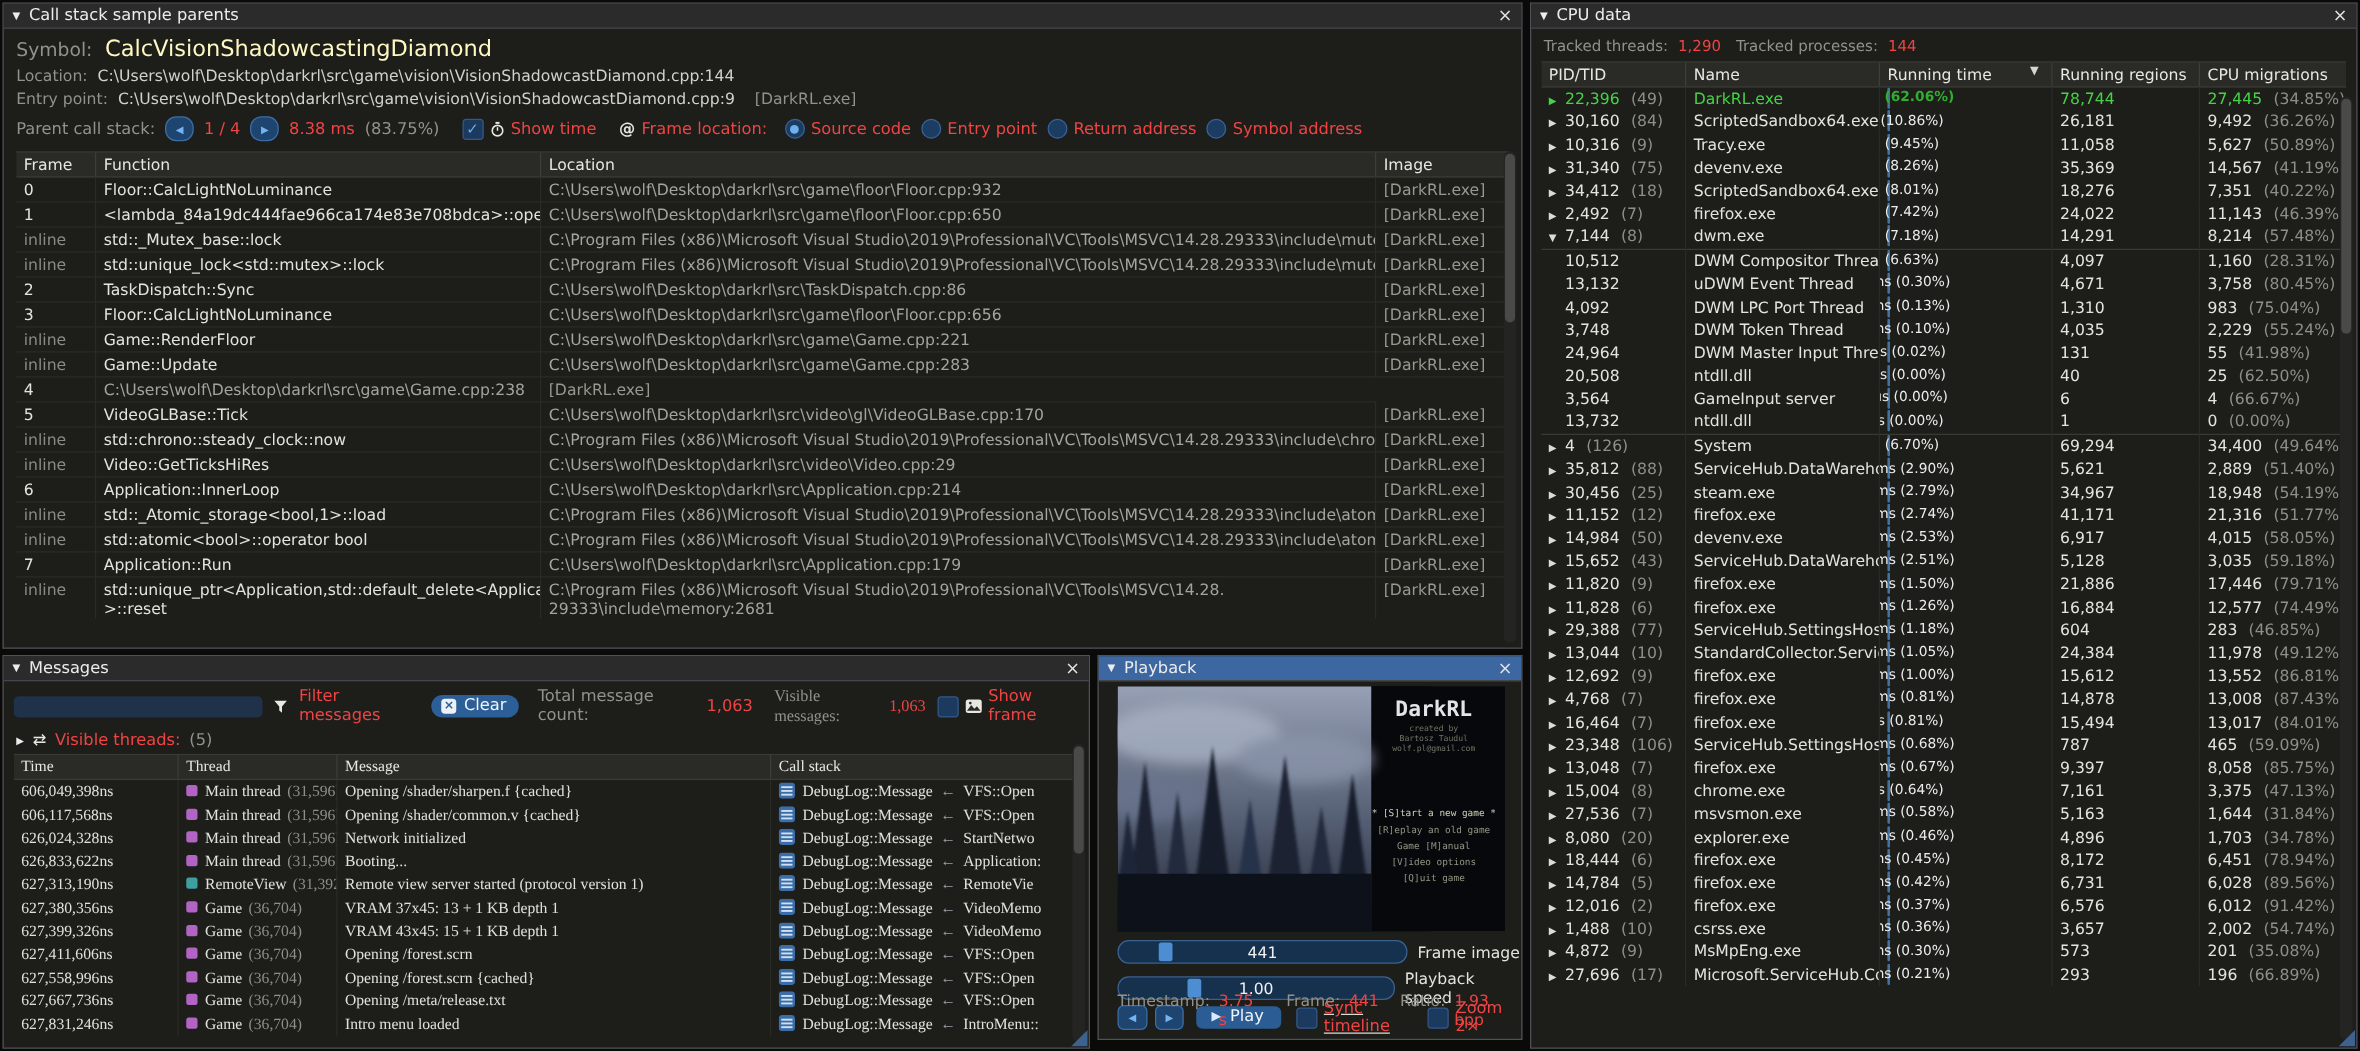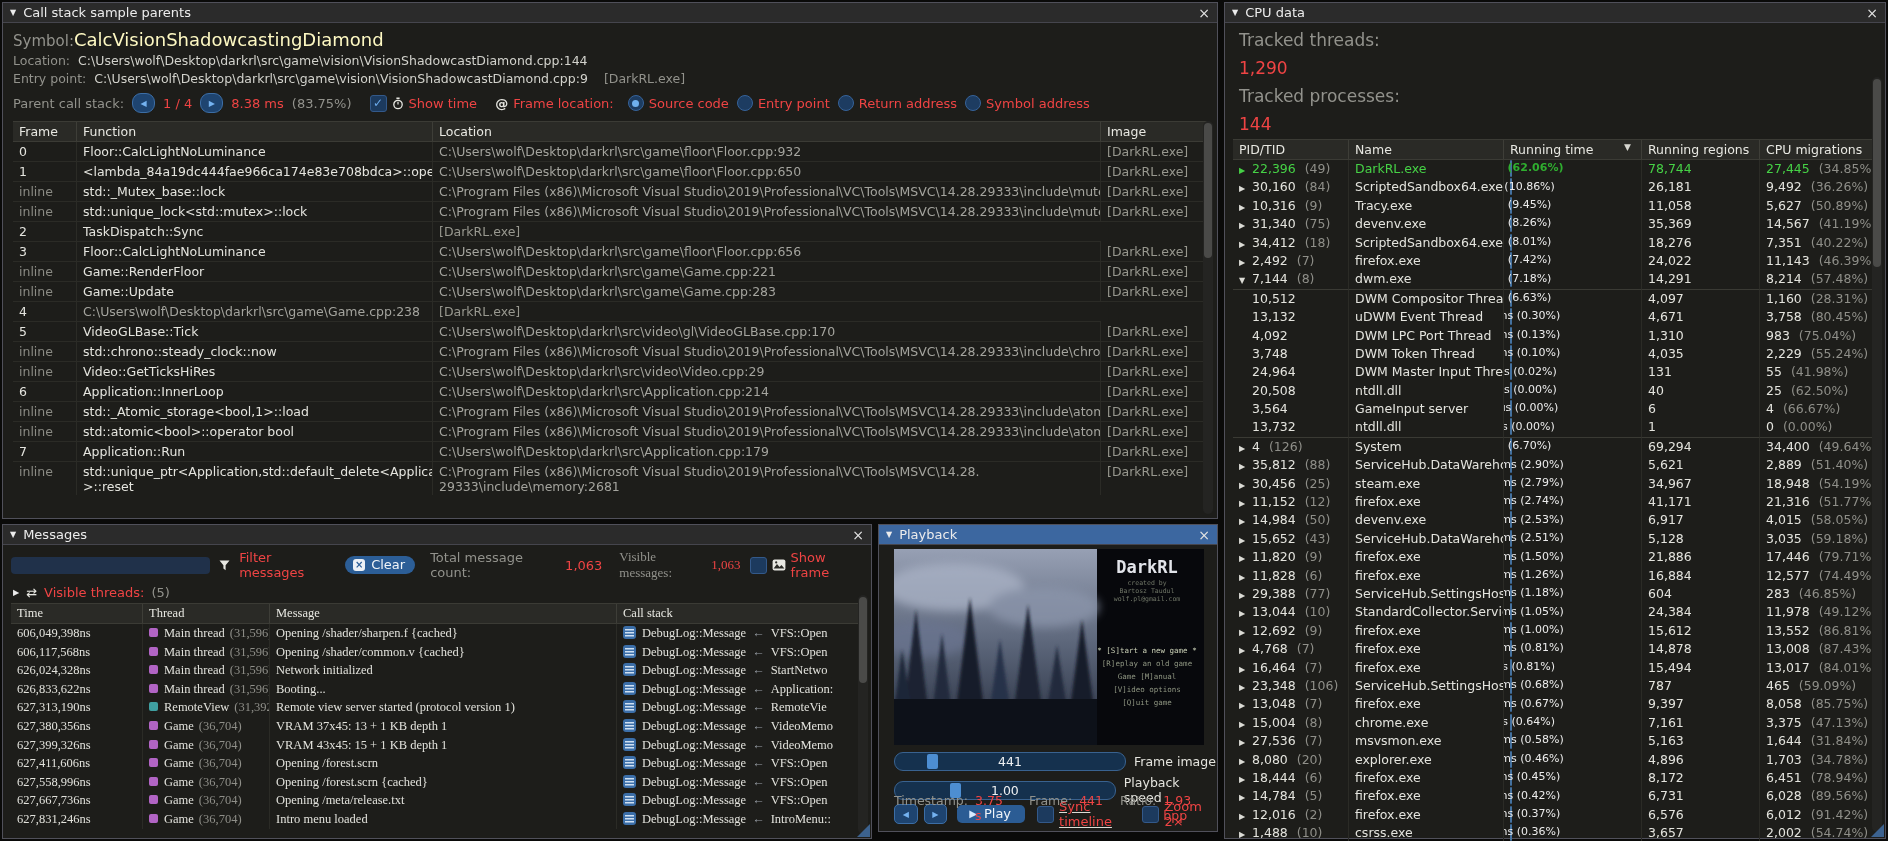--- a/index.html
+++ b/index.html
@@ -11,21 +11,21 @@
   .titlebar.active{background:#3c67a0;}
   .tri{font-size:8px;color:#ececec;}
   .close{margin-left:auto;font-size:14px;color:#e3e3e3;cursor:default;line-height:14px;}
   .dim{color:#92928c;}
   .lbl{color:#92928c;}
   .val{color:#ef4444;}
 
   
   #callstack{left:2px;top:2px;width:1216px;height:517px;}
   .cs-head{padding:6px 10px 0 10px;}
-  .symline{display:flex;align-items:baseline;}
+  .symline{display:flex;align-items:baseline;gap:10px;}
   .symline .lbl{font-size:15px;}
   .symline .sym{font-size:18px;color:#fef9c3;}
   .infoline{margin-top:3px;font-size:12.5px;display:flex;gap:8px;align-items:baseline;}
   .infoline .path{color:#d2d2cc;}
   .parentline{margin-top:7px;display:flex;align-items:center;gap:8px;font-size:13px;}
   .nav-btn{width:21px;height:18px;border-radius:9px;background:#1e4470;border:1px solid #3c6ea6;
            color:#74b2f0;font-size:8px;display:inline-flex;align-items:center;justify-content:center;}
   .cb{width:15px;height:15px;border-radius:3px;background:#1c3a5e;border:1px solid #33598a;
       display:inline-flex;align-items:center;justify-content:center;position:relative;flex:0 0 auto;}
   .cb.checked::after{content:"✓";color:#6cabec;font-size:12px;font-weight:bold;}
@@ -89,21 +89,21 @@
   .s-val{position:absolute;inset:0;display:flex;align-items:center;justify-content:center;
          font-size:12.5px;color:#eef0f2;}
   .s-lbl{font-size:12.5px;color:#e4e4de;}
   .btn-play{display:inline-flex;align-items:center;gap:7px;padding:1px 14px 2px 12px;border-radius:5px;
             background:#2b5c94;color:#f0f4f8;font-size:13px;}
   .btn-play .tri{color:#d7e9ff;font-size:10px;}
   .statusline{position:absolute;left:15px;bottom:8px;display:flex;gap:7px;font-size:12.5px;align-items:baseline;}
 
   
   #cpu{left:1224px;top:2px;width:662px;height:837px;}
-  .cpu-info{padding:7px 10px 5px 10px;font-size:17px;display:flex;gap:8px;align-items:baseline;flex-direction:column;}
+  .cpu-info{padding:7px 10px 5px 10px;font-size:12px;display:flex;gap:8px;align-items:baseline;}
   .cpu-table{margin:0 8px;position:relative;overflow:hidden;height:782px;}
   .cpu-grid{display:grid;grid-template-columns:116px 155px 138px 118px 1fr;}
   .cpu-row{align-items:center;}
   .cpu-row > div{padding:0 6px;font-size:12.5px;line-height:18.4px;height:18.4px;overflow:hidden;
                  white-space:nowrap;border-right:1px solid #2b2b26;color:#e4e4de;}
   .cpu-row > div:last-child{border-right:none;}
   .cpu-row.sep > div{border-top:1px solid #3a3a34;}
   .cpu-row .exp{display:inline-block;width:13px;font-size:8px;color:#dcdcd6;}
   .cpu-row.green .exp,.cpu-row.green .p-id,.cpu-row.green .name,.cpu-row.green .reg,
   .cpu-row.green .migv{color:#46d246;}
@@ -206,20 +206,21 @@
         </div>
         <div class="cs-grid cs-row inline">
           <div class="fnum">inline</div>
           <div class="fn">std::unique_lock&lt;std::mutex&gt;::lock</div>
           <div class="loc">C:\Program Files (x86)\Microsoft Visual Studio\2019\Professional\VC\Tools\MSVC\14.28.29333\include\mutex:192</div>
           <div class="img">[DarkRL.exe]</div>
         </div>
         <div class="cs-grid cs-row">
           <div class="fnum">2</div>
           <div class="fn">TaskDispatch::Sync</div>
+          <div class="loc">C:\Users\wolf\Desktop\darkrl\src\TaskDispatch.cpp:86</div>
           <div class="img">[DarkRL.exe]</div>
         </div>
         <div class="cs-grid cs-row">
           <div class="fnum">3</div>
           <div class="fn">Floor::CalcLightNoLuminance</div>
           <div class="loc">C:\Users\wolf\Desktop\darkrl\src\game\floor\Floor.cpp:656</div>
           <div class="img">[DarkRL.exe]</div>
         </div>
         <div class="cs-grid cs-row inline">
           <div class="fnum">inline</div>

